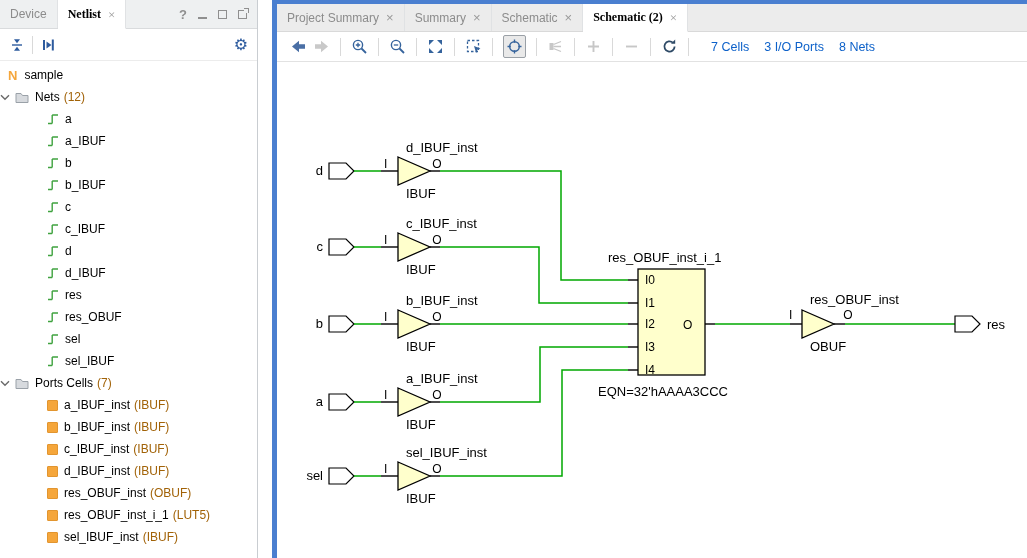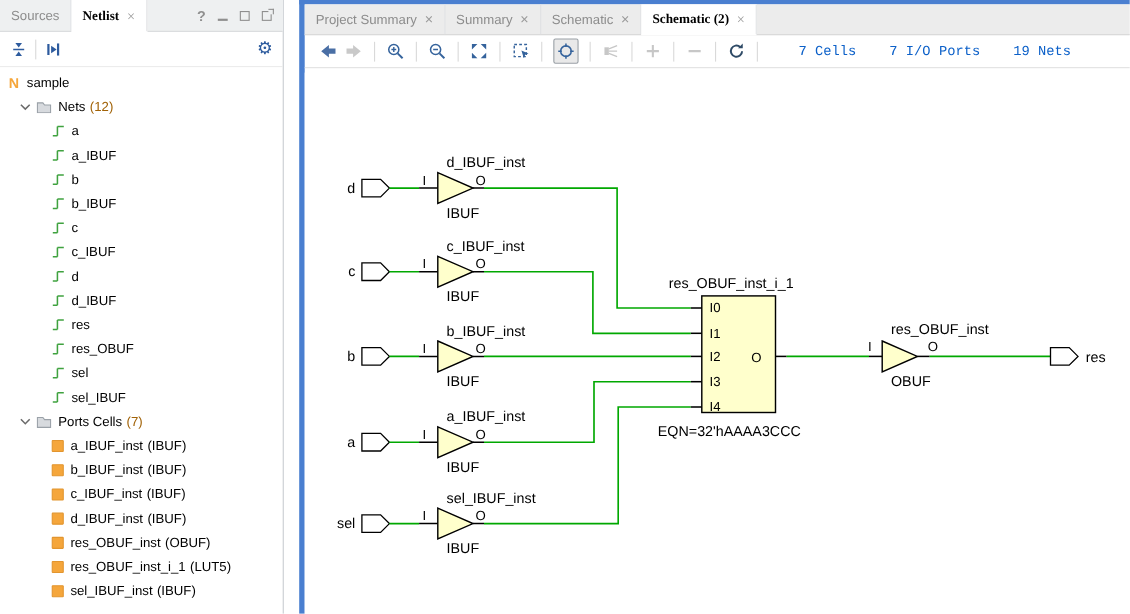--- a/index.html
+++ b/index.html
@@ -34,54 +34,54 @@
   .win-float::after { content:""; position:absolute; right:-3px; top:-3px; width:4px; height:4px;
     border-top:1.5px solid #8f8f8f; border-right:1.5px solid #8f8f8f; background:#eef0f1; }
   .lp-toolbar { height:32px; display:flex; align-items:center; padding:0 9px; border-bottom:1px solid #ececec; }
   .vsep { width:1px; height:18px; background:#d9d9d9; margin:0 7px; flex:none; }
   .icon-btn { display:inline-flex; align-items:center; justify-content:center; flex:none; }
   .gear { margin-left:auto; font-size:16px; color:#2d5b9e; line-height:1; }
   
   .lp-tree { font-size:12px; padding-top:3px; }
   .trow { height:22px; display:flex; align-items:center; white-space:nowrap; }
   .lvl0 { padding-left:8px; }
-  .lvl1 { padding-left:18px; }
+  .lvl1 { padding-left:0; }
   .lvl2 { padding-left:47px; }
   .trow .g6 { margin-right:6px; flex:none; display:inline-flex; }
   .trow .g4 { margin-right:5px; flex:none; display:inline-flex; }
   .nlogo { color:#f5a63b; font-weight:bold; font-size:13px; margin-right:7px; }
   .count { color:#a16207; margin-left:4px; }
-  .ctype { color:#000000; margin-left:4px; }
+  .ctype { color:#a16207; margin-left:4px; }
   .leaf-sq { width:11px; height:11px; background:#f5a63b; border:1px solid #e2952f; border-radius:1px; margin-right:6px; flex:none; }
   
   .right-panel {
     position:absolute; left:272px; top:0; width:762px; height:558px;
     background:#fff; border-left:5px solid #4a7fd0; border-top:4px solid #4a7fd0;
   }
   .rp-tabbar { height:28px; background:#ececec; display:flex; align-items:stretch; font-size:12px; border-bottom:1px solid #d9d9d9; }
   .rp-toolbar { height:30px; display:flex; align-items:center; padding:0 10px; border-bottom:1px solid #e2e2e2; }
   .rp-toolbar .icon-btn { margin:0 3px; }
   .pressed { border:1px solid #9aa0a6; background:#e9e9e9; border-radius:2px; padding:2px; margin:0 3px; display:inline-flex; }
-  .stat-link { color:#0d61c9; font-size:12.5px; margin-left:30px; cursor:pointer; white-space:nowrap;font-family:Liberation Mono, monospace; }
+  .stat-link { color:#0d61c9; font-size:12.5px; margin-left:15px; cursor:pointer; white-space:nowrap; }
   .schem { position:absolute; left:0; top:62px; width:750px; height:496px; background:#fff; }
   .schem svg { font-family:"Liberation Sans", sans-serif; }
   .schem text { font-size:13px; fill:#000; }
   .schem .pin { font-size:12px; }
   .wire { stroke:#00a800; stroke-width:1.5; fill:none; }
   .stub { stroke:#000; stroke-width:1.4; fill:none; }
   .cellshape { fill:#ffffcc; stroke:#000; stroke-width:1.3; }
   .portshape { fill:#ffffff; stroke:#000; stroke-width:1.2; }
 </style>
 </head>
 <body>
 
 <div class="left-panel">
   <div class="lp-tabbar">
     <div class="tab">
-      <span>Sources</span>
+      <span>Device</span>
     </div>
     <div class="tab active">
       <span>Netlist</span>
       <span class="close-x">×</span>
     </div>
     <div class="win-icons">
       <span class="win-help">?</span>
       <span class="win-min"></span>
       <span class="win-max"></span>
       <span class="win-float"></span>
@@ -366,22 +366,22 @@
     </span>
     <span class="vsep"></span>
     <span class="icon-btn">
       <svg width="17" height="17" viewBox="0 0 17 17">
           <path d="M13.6 8.5a5.1 5.1 0 1 1-1.7-3.8" fill="none" stroke="#2e4a66" stroke-width="1.8"></path>
           <path d="M14.2 1.6v4.2h-4.2z" fill="#2e4a66"></path>
         </svg>
     </span>
     <span class="vsep"></span>
     <span class="stat-link">7 Cells</span>
-    <span class="stat-link">7 I/O Ports</span>
-    <span class="stat-link">19 Nets</span>
+    <span class="stat-link">3 I/O Ports</span>
+    <span class="stat-link">8 Nets</span>
   </div>
 
   <div class="schem">
     <svg width="750" height="496" viewBox="0 0 750 496">
 
       <polyline class="wire" points="163,105 284,105 284,214 351,214"></polyline>
       <polyline class="wire" points="163,181 262,181 262,237 351,237"></polyline>
       <polyline class="wire" points="163,258 351,258"></polyline>
       <polyline class="wire" points="163,336 263,336 263,281 351,281"></polyline>
       <polyline class="wire" points="163,410 285,410 285,304 351,304"></polyline>

